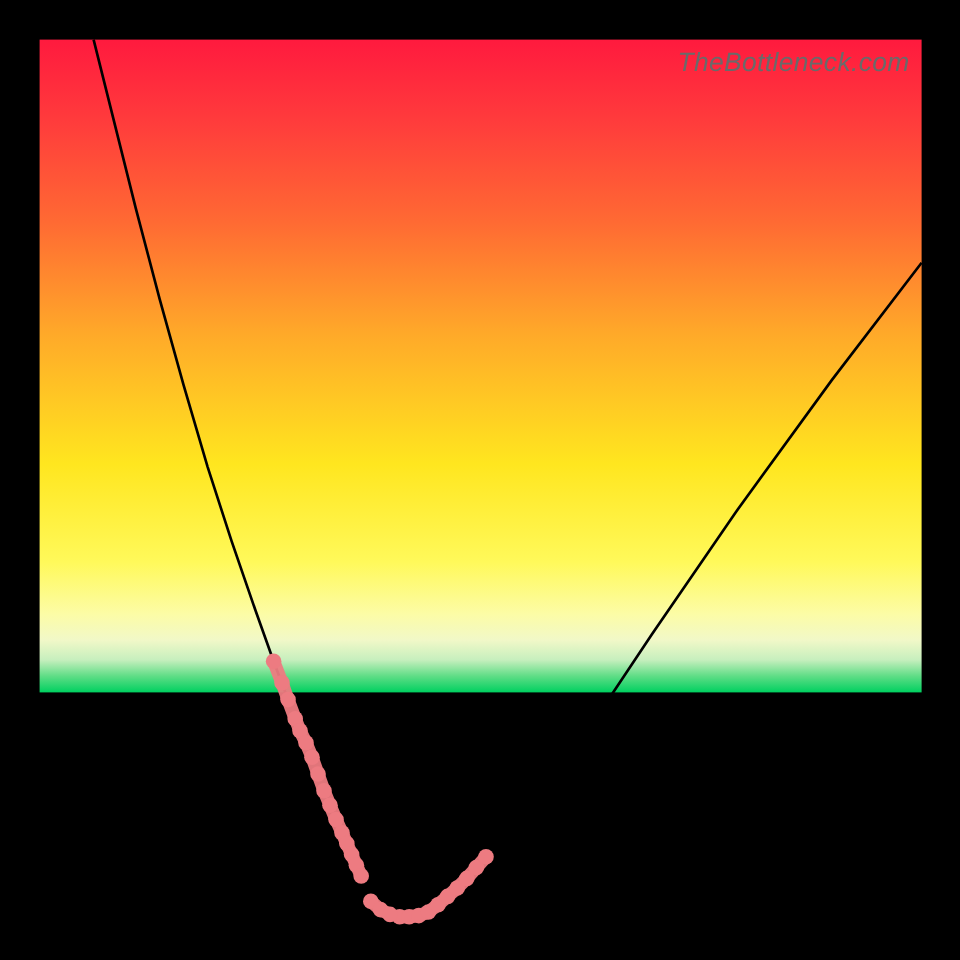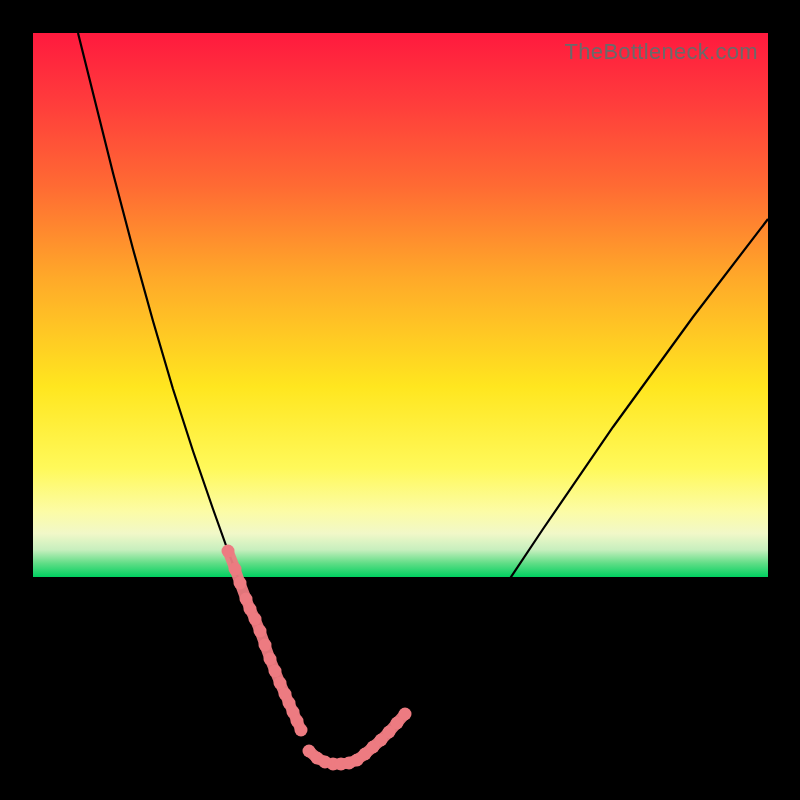--- a/index.html
+++ b/index.html
@@ -28,20 +28,21 @@
       #ff3a3c 12%,
       #ff6a33 28%,
       #ffa929 45%,
       #ffe61f 65%,
       #fff95a 80%,
       #fcfca6 88%,
       #f1f8c8 92%,
       #c7efbe 95%,
       #5fdd86 97.5%,
       #00d060 100%);
+    font-style: italic;
   }
   .watermark {
     position: absolute;
     top: 6px;
     right: 10px;
     color: #6a6a6a;
     font-size: 22px;
     font-weight: 500;
     letter-spacing: 0.3px;
     user-select: none;

